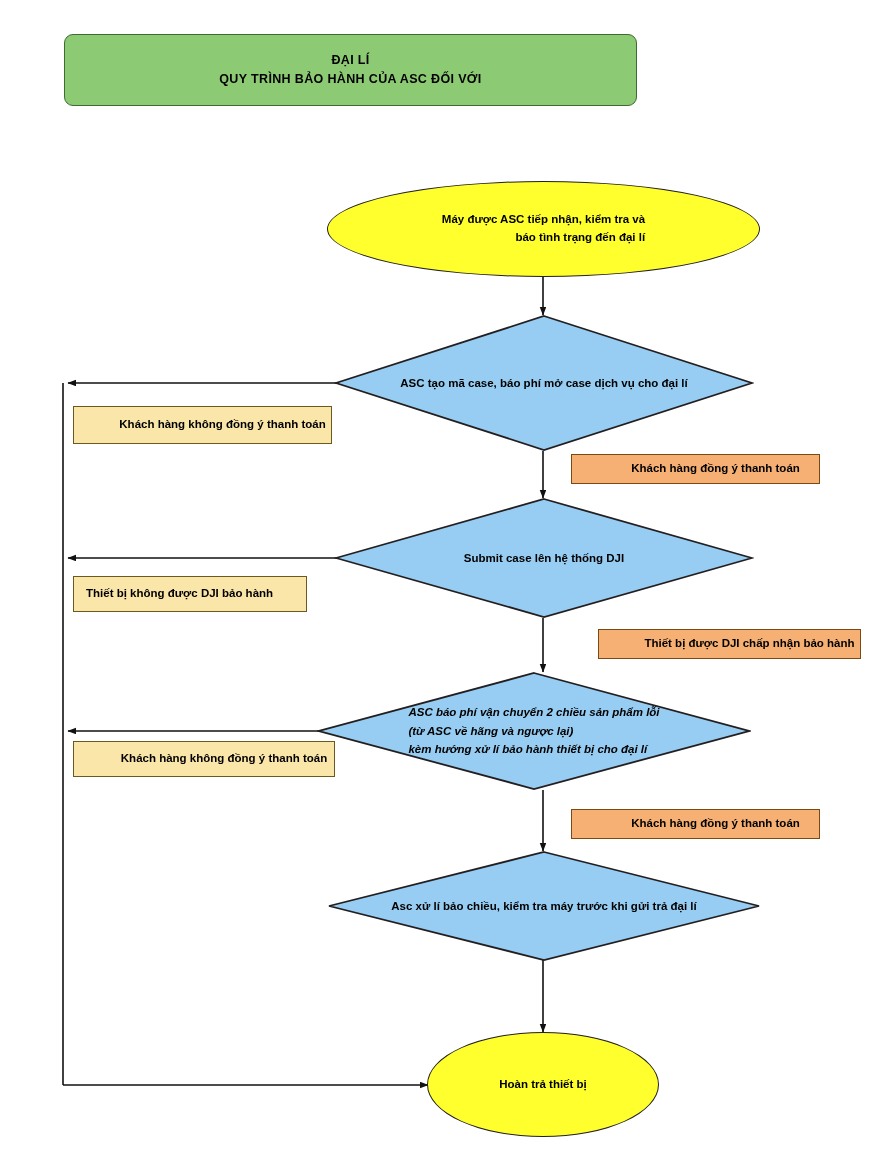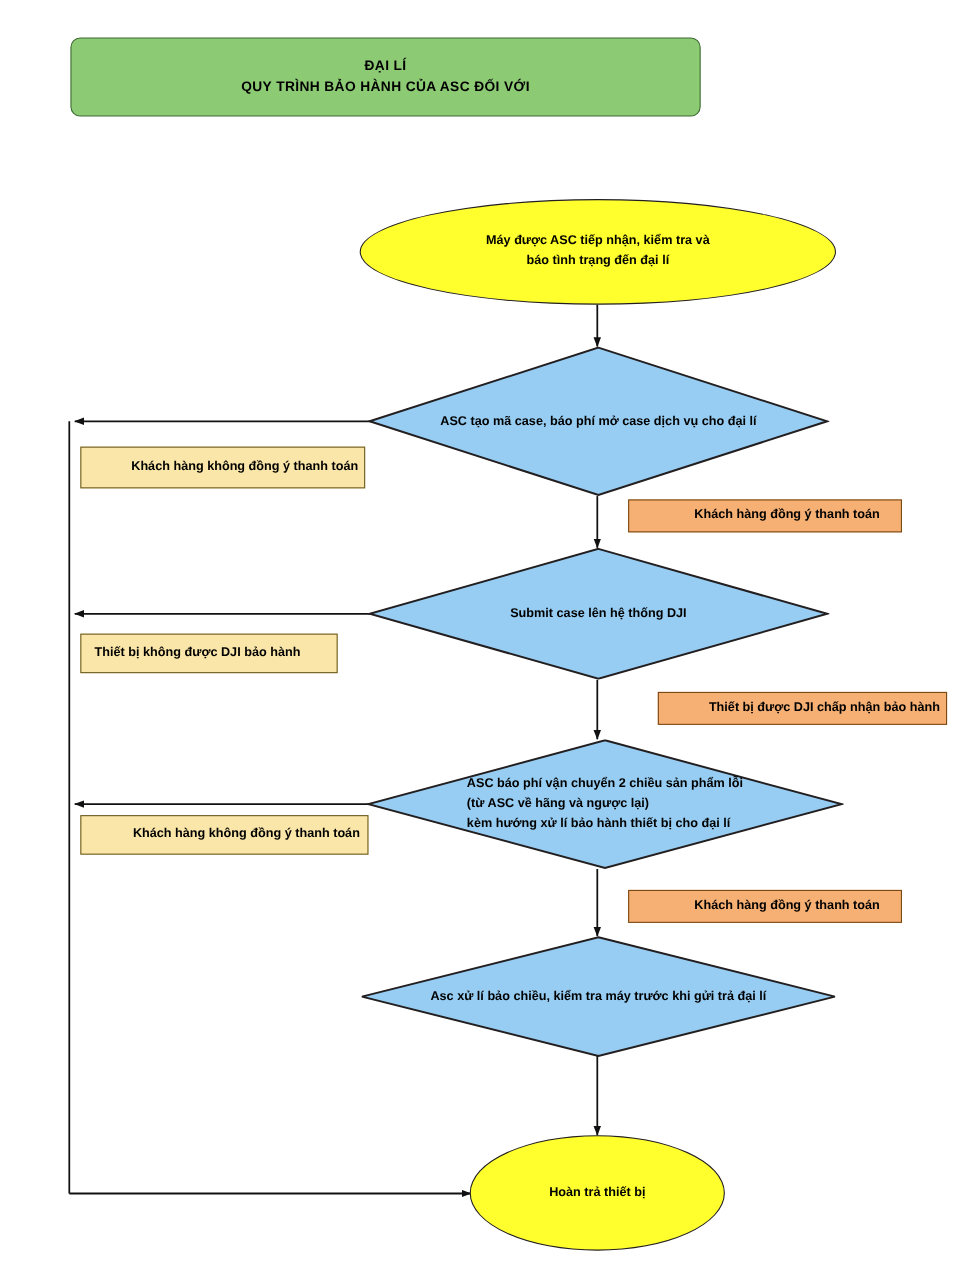--- a/index.html
+++ b/index.html
@@ -137,21 +137,21 @@
     </g>
   </svg>
 
   <div class="node title-banner" style="left:64px; top:34px; width:573px; height:72px;">
     <div>
       <div>ĐẠI LÍ</div>
       <div>QUY TRÌNH BẢO HÀNH CỦA ASC ĐỐI VỚI</div>
     </div>
   </div>
 
-  <div class="node terminator" style="left:327px; top:181px; width:433px; height:96px;">
+  <div class="node terminator" style="left:327px; top:181px; width:433px; height:96px;text-align:right;">
     <div>
       <div>Máy được ASC tiếp nhận, kiểm tra và</div>
       <div>báo tình trạng đến đại lí</div>
     </div>
   </div>
 
   <div class="diamond-wrap" style="left:334px; top:315px; width:420px; height:136px;">
     <svg width="420" height="136" viewBox="0 0 420 136">
       <polygon points="210,1 418,68 210,135 2,68" fill="#97cdf2" stroke="#231f20" stroke-width="1.8"></polygon>
     </svg>
@@ -182,21 +182,21 @@
   </div>
 
   <div class="node note-box note-yellow note-left-align" style="left:73px; top:576px; width:234px; height:36px;">
     <span>Thiết bị không  được DJI bảo hành</span>
   </div>
 
   <div class="node note-box note-orange" style="left:598px; top:629px; width:263px; height:30px;">
     <span>Thiết bị được DJI chấp nhận bảo hành</span>
   </div>
 
-  <div class="diamond-wrap" style="left:333px; top:672px; width:434px; height:118px;">
+  <div class="diamond-wrap" style="left:317px; top:672px; width:434px; height:118px;font-style:italic;">
     <svg width="434" height="118" viewBox="0 0 434 118">
       <polygon points="217,1 432,59 217,117 2,59" fill="#97cdf2" stroke="#231f20" stroke-width="1.8"></polygon>
     </svg>
     <div class="diamond-label" style="padding:0 26px;">
       <div>
         <div>ASC báo phí vận chuyển 2 chiều sản phẩm lỗi</div>
         <div>(từ ASC về hãng và ngược lại)</div>
         <div>kèm hướng xử lí bảo hành thiết bị cho đại lí</div>
       </div>
     </div>

